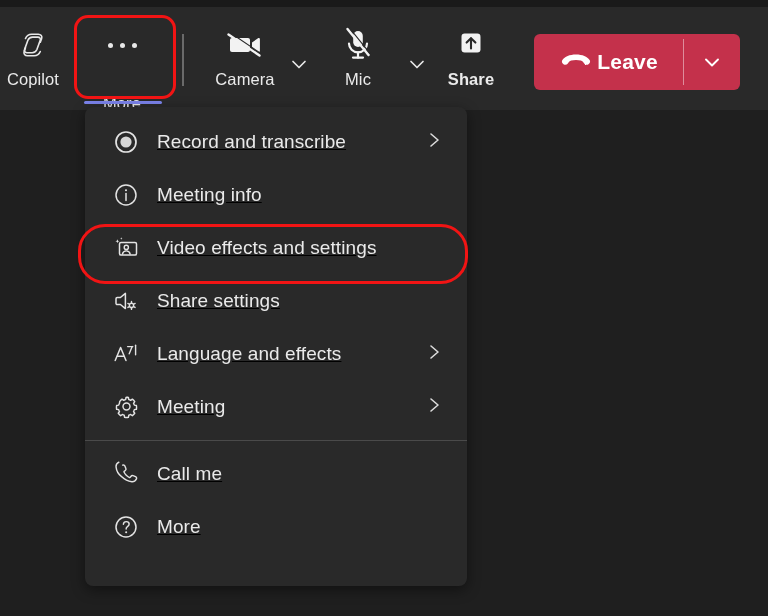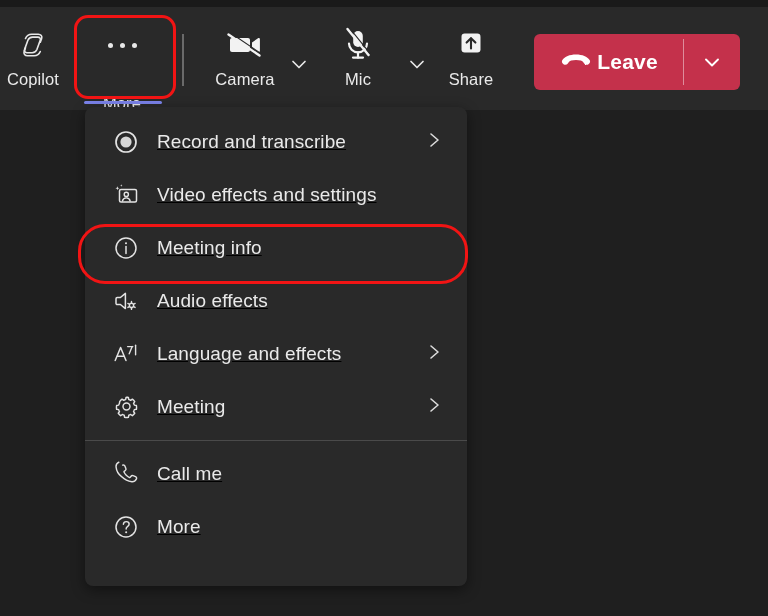--- a/index.html
+++ b/index.html
@@ -28,21 +28,21 @@
   #more{left:77px;top:16px;width:90px;gap:24px;}
   .more-dots{display:flex;gap:7px;align-items:center;height:44px;}
   .more-dots i{width:5px;height:5px;border-radius:50%;background:#e8e8e8;display:block;}
   .more-underline{position:absolute;left:84px;top:94px;width:78px;height:3px;background:#7b83eb;border-radius:2px;}
 
   
   .v-divider{position:absolute;left:182px;top:27px;width:1.5px;height:52px;background:#6a6a6a;}
 
   #camera{left:198px;top:16px;width:94px;}
   #mic{left:320px;top:16px;width:76px;}
-  #share{left:430px;top:16px;width:82px;}
+  #share{left:430px;top:16px;width:82px;font-weight:bold;}
 
   .caret-btn{position:absolute;width:26px;height:26px;display:flex;align-items:center;
              justify-content:center;color:#e8e8e8;}
   #camera-caret{left:286px;top:44px;}
   #mic-caret{left:404px;top:44px;}
 
   
   .leave{position:absolute;left:534px;top:27px;width:206px;height:56px;background:#c4314b;
          border-radius:6px;display:flex;align-items:center;}
   .leave-main{flex:1;display:flex;align-items:center;justify-content:center;gap:4px;height:100%;}
@@ -176,51 +176,51 @@
       <span class="mi-label">Record and transcribe</span>
       <span class="mi-chev">
         <svg width="18" height="20" viewBox="0 0 18 20" fill="none">
           <path d="M6 4l7 6-7 6" stroke="#dcdcdc" stroke-width="1.6" stroke-linecap="round" stroke-linejoin="round"></path>
         </svg>
       </span>
     </div>
 
     <div class="mi">
       <span class="mi-icon">
+        <svg width="26" height="26" viewBox="0 0 26 26" fill="none">
+          <circle cx="13" cy="13" r="10" stroke="#e3e3e3" stroke-width="1.5"></circle>
+          <circle cx="13" cy="8.3" r="1.05" fill="#e3e3e3"></circle>
+          <path d="M13 11.6v7" stroke="#e3e3e3" stroke-width="1.5" stroke-linecap="round"></path>
+        </svg>
+      </span>
+      <span class="mi-label">Meeting info</span>
+    </div>
+
+    <div class="mi">
+      <span class="mi-icon">
         <svg width="28" height="26" viewBox="0 0 28 26" fill="none">
           <rect x="7.5" y="7.5" width="17" height="12.6" rx="1.5" stroke="#e3e3e3" stroke-width="1.5"></rect>
           <circle cx="14.3" cy="12.4" r="2.1" stroke="#e3e3e3" stroke-width="1.4"></circle>
           <path d="M10.4 19.1c.5-2.1 2-3.2 3.9-3.2s3.4 1.1 3.9 3.2" stroke="#e3e3e3" stroke-width="1.4" stroke-linecap="round"></path>
           <path d="M5.4 4.2l.55 1.5 1.5.55-1.5.55-.55 1.5-.55-1.5-1.5-.55 1.5-.55.55-1.5z" fill="#e3e3e3"></path>
           <path d="M9.3 2.2l.34.95.95.35-.95.34-.34.95-.35-.95-.95-.34.95-.35.35-.95z" fill="#e3e3e3"></path>
         </svg>
       </span>
       <span class="mi-label">Video effects and settings</span>
     </div>
 
     <div class="mi">
       <span class="mi-icon">
-        <svg width="26" height="26" viewBox="0 0 26 26" fill="none">
-          <circle cx="13" cy="13" r="10" stroke="#e3e3e3" stroke-width="1.5"></circle>
-          <circle cx="13" cy="8.3" r="1.05" fill="#e3e3e3"></circle>
-          <path d="M13 11.6v7" stroke="#e3e3e3" stroke-width="1.5" stroke-linecap="round"></path>
-        </svg>
-      </span>
-      <span class="mi-label">Meeting info</span>
-    </div>
-
-    <div class="mi">
-      <span class="mi-icon">
         <svg width="28" height="26" viewBox="0 0 28 26" fill="none">
           <path d="M13.4 5.4v15.2l-5-4.1H5.2c-.7 0-1.2-.5-1.2-1.2v-4.6c0-.7.5-1.2 1.2-1.2h3.2l5-4.1z" stroke="#e3e3e3" stroke-width="1.5" stroke-linejoin="round"></path>
           <circle cx="19.5" cy="17.4" r="2.1" stroke="#e3e3e3" stroke-width="1.4"></circle>
           <path d="M19.5 13.4v1.2M19.5 20.2v1.2M15.9 15.4l1 .6M22.1 18.8l1 .6M15.9 19.4l1-.6M22.1 16l1-.6" stroke="#e3e3e3" stroke-width="1.4" stroke-linecap="round"></path>
         </svg>
       </span>
-      <span class="mi-label">Audio effects</span>
+      <span class="mi-label">Share settings</span>
     </div>
 
     <div class="mi">
       <span class="mi-icon">
         <svg width="28" height="26" viewBox="0 0 28 26" fill="none">
           <path d="M3.2 19.5L8.6 6.5l5.4 13" stroke="#e3e3e3" stroke-width="1.5" stroke-linecap="round" stroke-linejoin="round"></path>
           <path d="M5.4 15.2h6.4" stroke="#e3e3e3" stroke-width="1.4" stroke-linecap="round"></path>
           <path d="M15.6 5.6h5.2" stroke="#e3e3e3" stroke-width="1.4" stroke-linecap="round"></path>
           <path d="M20.2 5.6l-3 7.2" stroke="#e3e3e3" stroke-width="1.4" stroke-linecap="round"></path>
           <path d="M23.6 4.2v9.6" stroke="#e3e3e3" stroke-width="1.4" stroke-linecap="round"></path>

